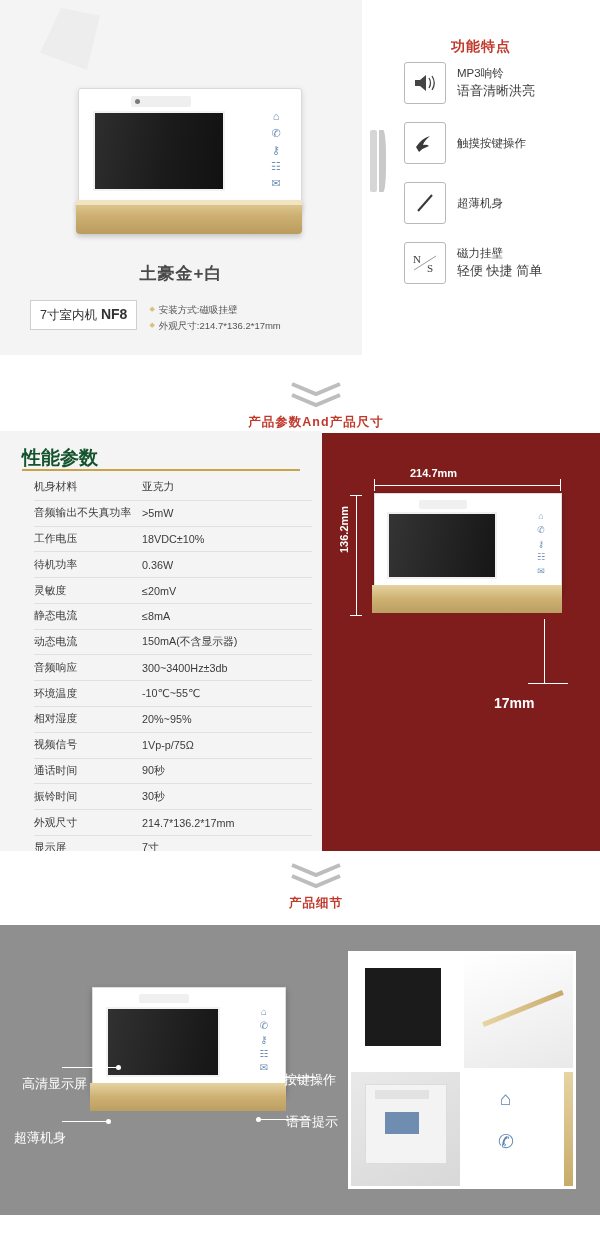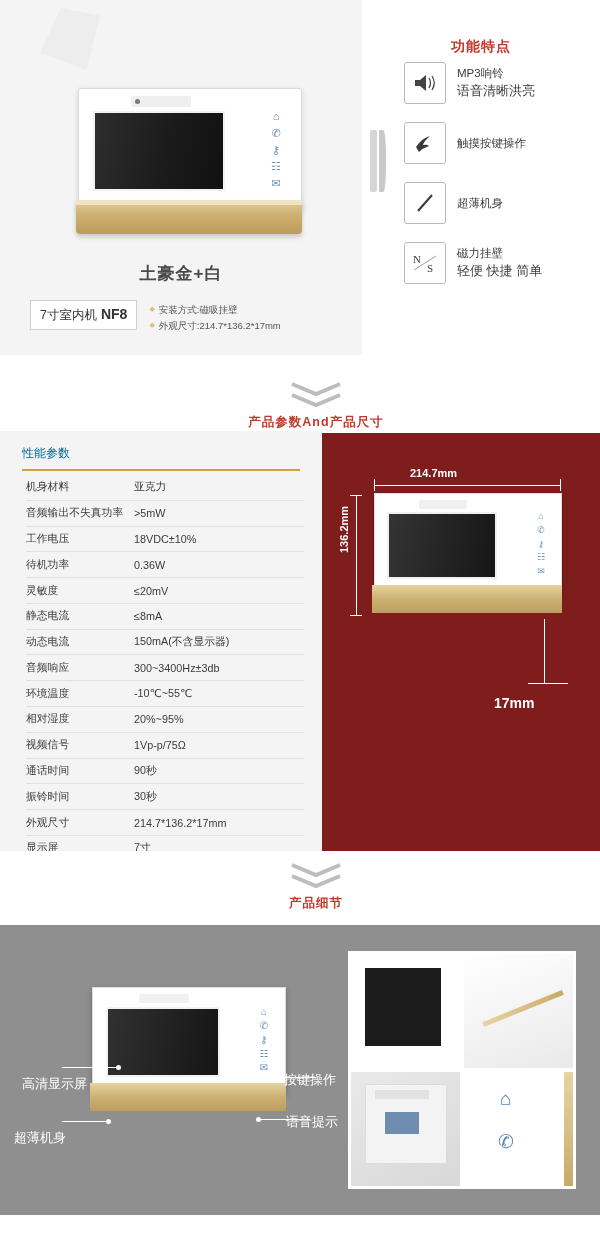--- a/index.html
+++ b/index.html
@@ -55,23 +55,23 @@
       display:flex;align-items:center;justify-content:center;flex:none;background:#fff;}
   .feat-text{margin-left:11px;font-size:11.5px;line-height:1.45;color:#3b3b3b;}
   .feat-text .l2{font-size:13px;}
   
   .divider{width:600px;text-align:center;padding-top:12px;padding-left:16px;}
   .chev{display:block;margin:0 auto;}
   .div-label{text-align:center;color:#c0392b;font-size:12.5px;font-weight:bold;margin-top:6px;letter-spacing:1px;}
   
   .specs{position:relative;width:600px;height:420px;}
   .spec-left{position:absolute;left:0;top:0;width:322px;height:420px;background:#f4f4f4;}
-  .spec-title{position:absolute;left:22px;top:14px;font-size:12px;font-weight:normal;color:#0369a1;}
+  .spec-title{position:absolute;left:22px;top:14px;font-size:19px;font-weight:bold;color:#14532d;}
   .spec-underline{position:absolute;left:22px;top:38px;width:278px;height:2px;background:#c9a24a;}
-  .spec-table{position:absolute;left:26px;top:44px;width:278px;border-collapse:collapse;font-size:10.8px;}
+  .spec-table{position:absolute;left:34px;top:44px;width:278px;border-collapse:collapse;font-size:10.8px;}
   .spec-table td{padding:5.4px 0;border-bottom:1px solid #e0e0e0;color:#3b3b3b;}
   .spec-table td.k{width:108px;}
   .spec-right{position:absolute;left:322px;top:2px;width:278px;height:420px;background:#7f1d1d;}
   .dim-w{position:absolute;left:88px;top:34px;font-size:11px;color:#fff;font-weight:bold;}
   .dim-h{position:absolute;left:16px;top:120px;font-size:11px;color:#fff;font-weight:bold;
       transform:rotate(-90deg);transform-origin:left top;}
   .dim-t{position:absolute;left:172px;top:262px;font-size:14px;color:#fff;font-weight:bold;}
   .mini-dev{position:absolute;left:52px;top:60px;width:186px;height:125px;}
   .mini-body{position:absolute;left:0;top:0;width:186px;height:100px;background:#fff;
       border:1px solid #ddd;box-shadow:0 2px 5px rgba(0,0,0,.25);}

